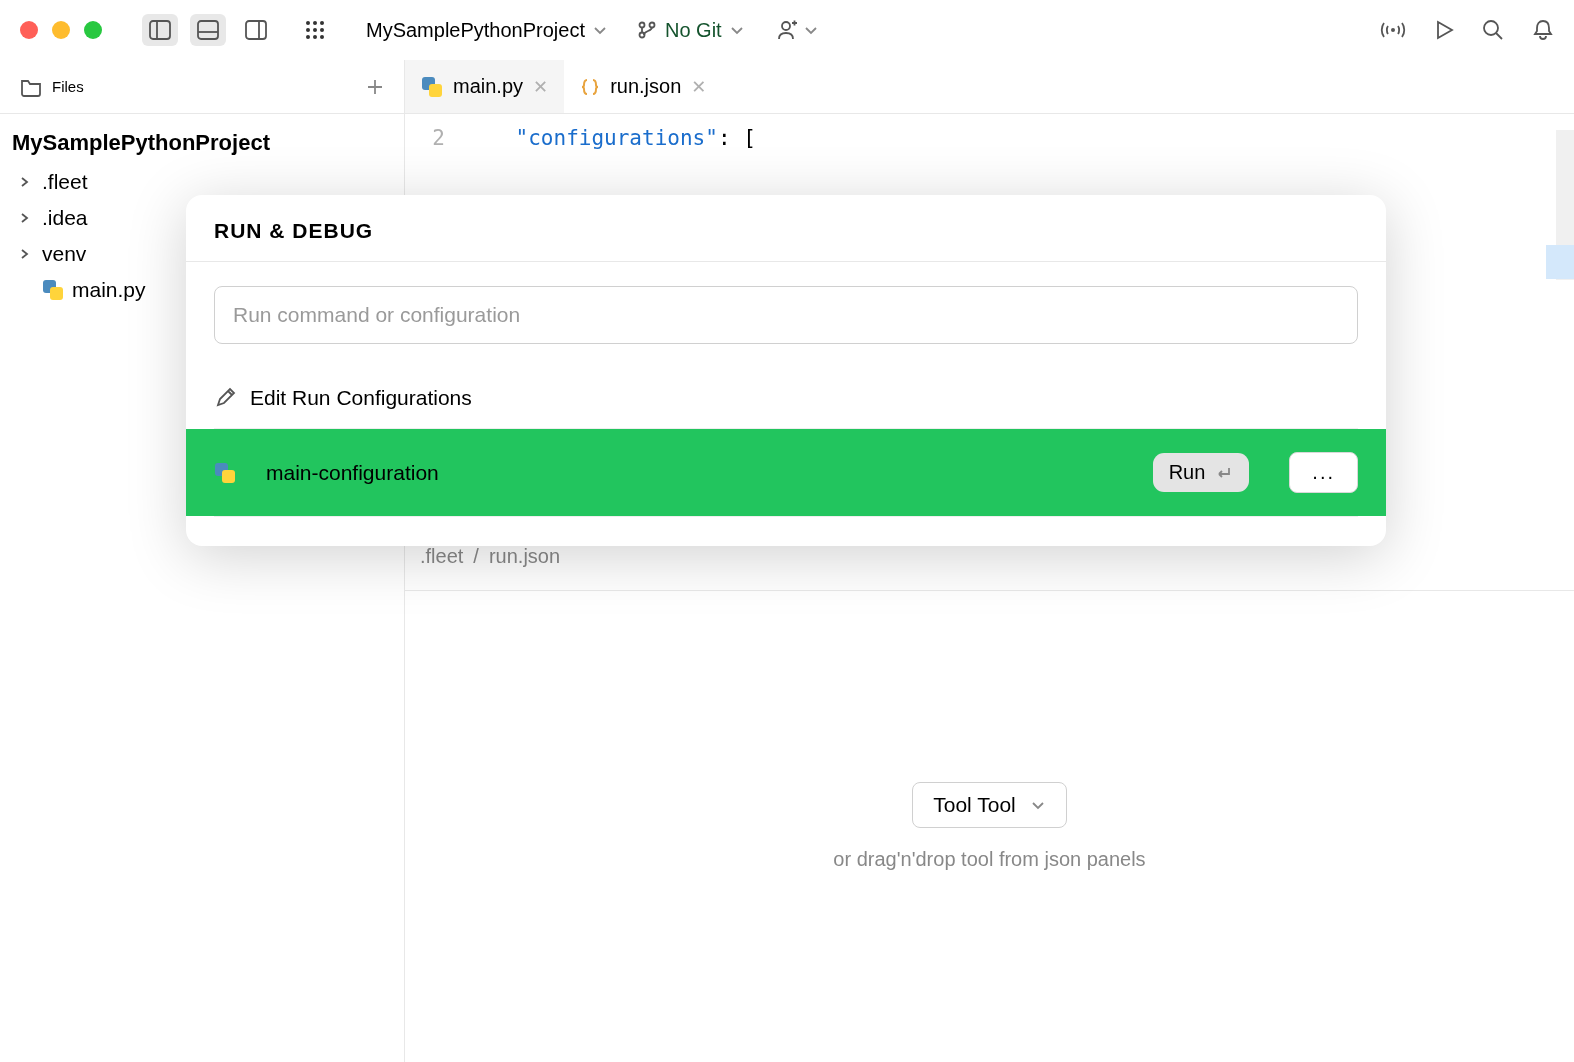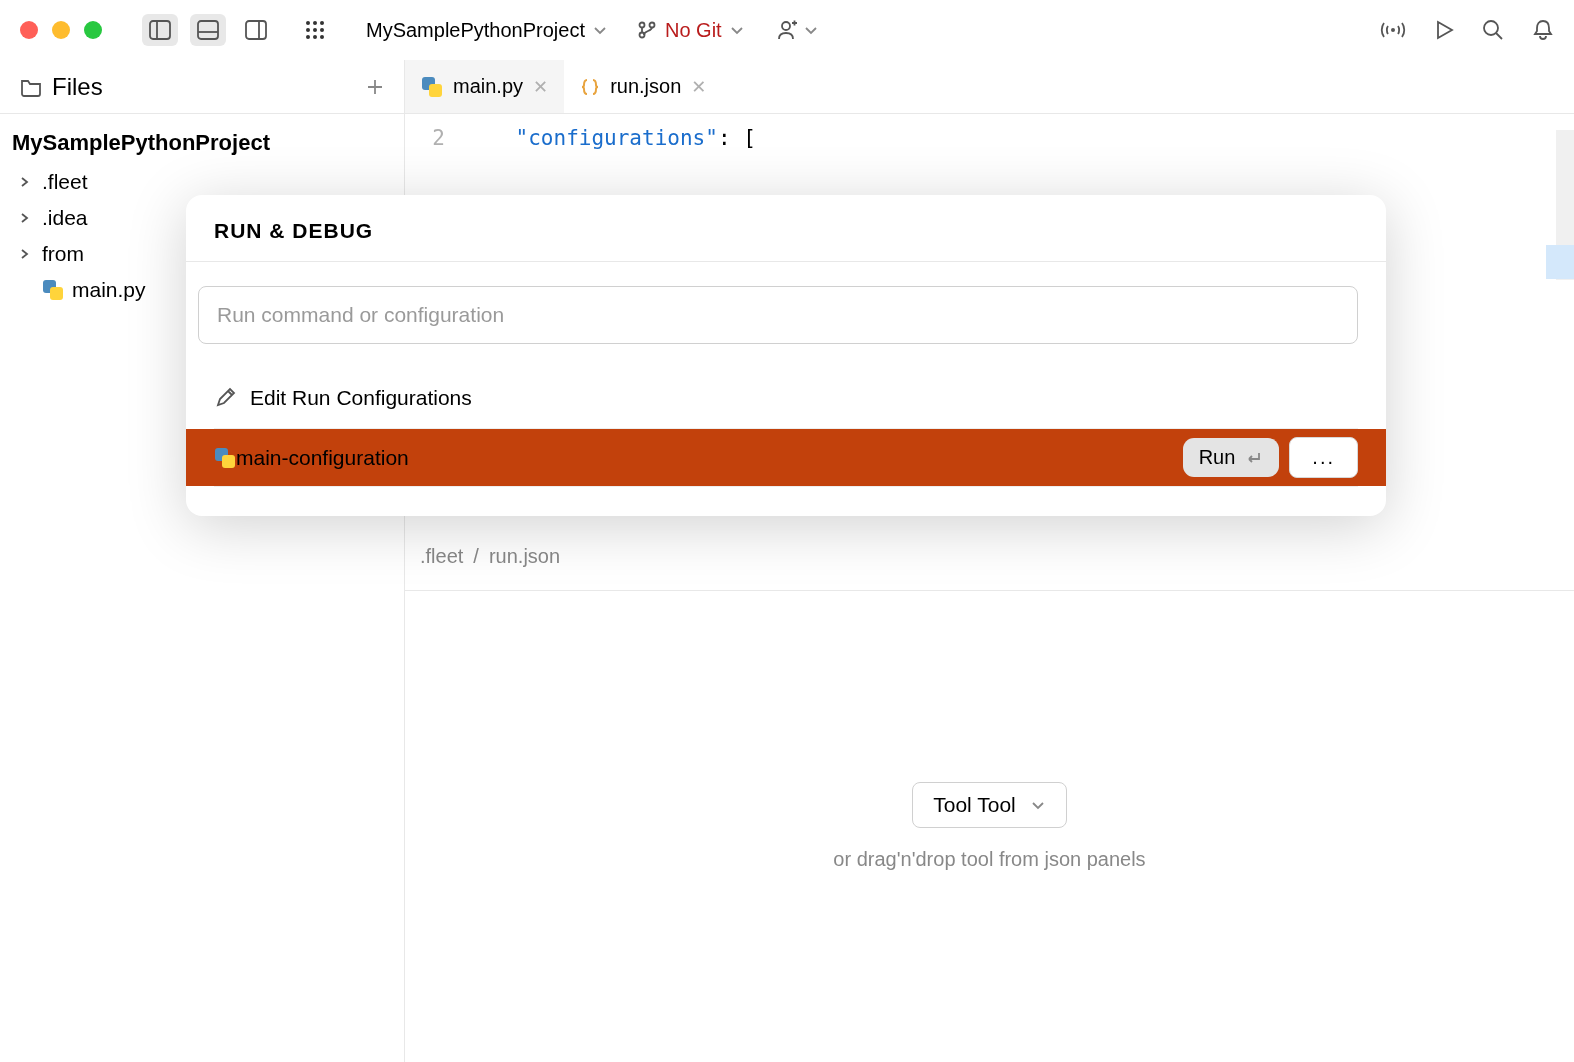--- a/index.html
+++ b/index.html
@@ -46,21 +46,21 @@
   display: flex; align-items: center; gap: 8px;
   font-size: 20px;
   color: #000;
 }
 
 .git-selector {
   display: flex; align-items: center; gap: 8px;
   font-size: 20px;
   margin-left: 20px;
 }
-.git-label { color: #b91c1c; }
+.git-label { color: #14532d; }
 
 .user-add { margin-left: 20px; display: flex; align-items: center; gap: 6px; }
 
 .titlebar-right {
   margin-left: auto;
   display: flex;
   gap: 28px;
   align-items: center;
 }
 
@@ -75,21 +75,21 @@
 }
 .sidebar-tabs {
   height: 54px;
   display: flex;
   align-items: center;
   padding: 0 14px;
   border-bottom: 1px solid #e8e8e8;
 }
 .sidebar-tab {
   display: flex; align-items: center; gap: 10px;
-  font-size: 24px;
+  font-size: 15px;
   padding: 2px 6px;
   border-radius: 4px;
 }
 .sidebar-add {
   margin-left: auto;
   width: 30px; height: 30px;
   display: flex; align-items: center; justify-content: center;
 }
 
 .project-name {
@@ -225,21 +225,21 @@
   z-index: 100;
 }
 .rundebug-title {
   padding: 24px 28px 18px 28px;
   font-size: 21px;
   font-weight: 700;
   letter-spacing: 1px;
   border-bottom: 1px solid #e8e8e8;
 }
 .rundebug-body {
-  padding: 24px 28px 20px 12px;
+  padding: 24px 28px 20px 28px;
 }
 .rundebug-input {
   width: 100%;
   border: 1px solid #d0d0d0;
   border-radius: 8px;
   padding: 16px 18px;
   font-size: 21px;
   color: #333;
 }
 .rundebug-input::placeholder { color: #9a9a9a; }
@@ -248,23 +248,23 @@
   display: flex;
   align-items: center;
   gap: 14px;
   padding: 22px 24px 18px 28px;
   font-size: 21px;
 }
 
 .config-row {
   display: flex;
   align-items: center;
-  gap: 0;
-  padding: 8px 28px;
-  background: #c2410c;
+  gap: 30px;
+  padding: 23px 28px;
+  background: #22c55e;
   font-size: 21px;
 }
 .config-row .run-btn {
   margin-left: auto;
   background: #e4e4e4;
   border-radius: 11px;
   padding: 8px 16px;
   display: flex;
   align-items: center;
   gap: 10px;
@@ -425,21 +425,21 @@
           </svg>
         </span>
       <span>.idea</span>
     </div>
     <div class="tree-item">
       <span class="tree-arrow">
           <svg width="12" height="12">
             <path d="M3 2l5 4-5 4" class="icon-stroke"></path>
           </svg>
         </span>
-      <span>from</span>
+      <span>venv</span>
     </div>
     <div class="tree-item">
       <span class="tree-arrow"></span>
       <span class="py-icon">
           <span class="py-square py-blue"></span>
           <span class="py-square py-yellow"></span>
         </span>
       <span>main.py</span>
     </div>
   </div>

